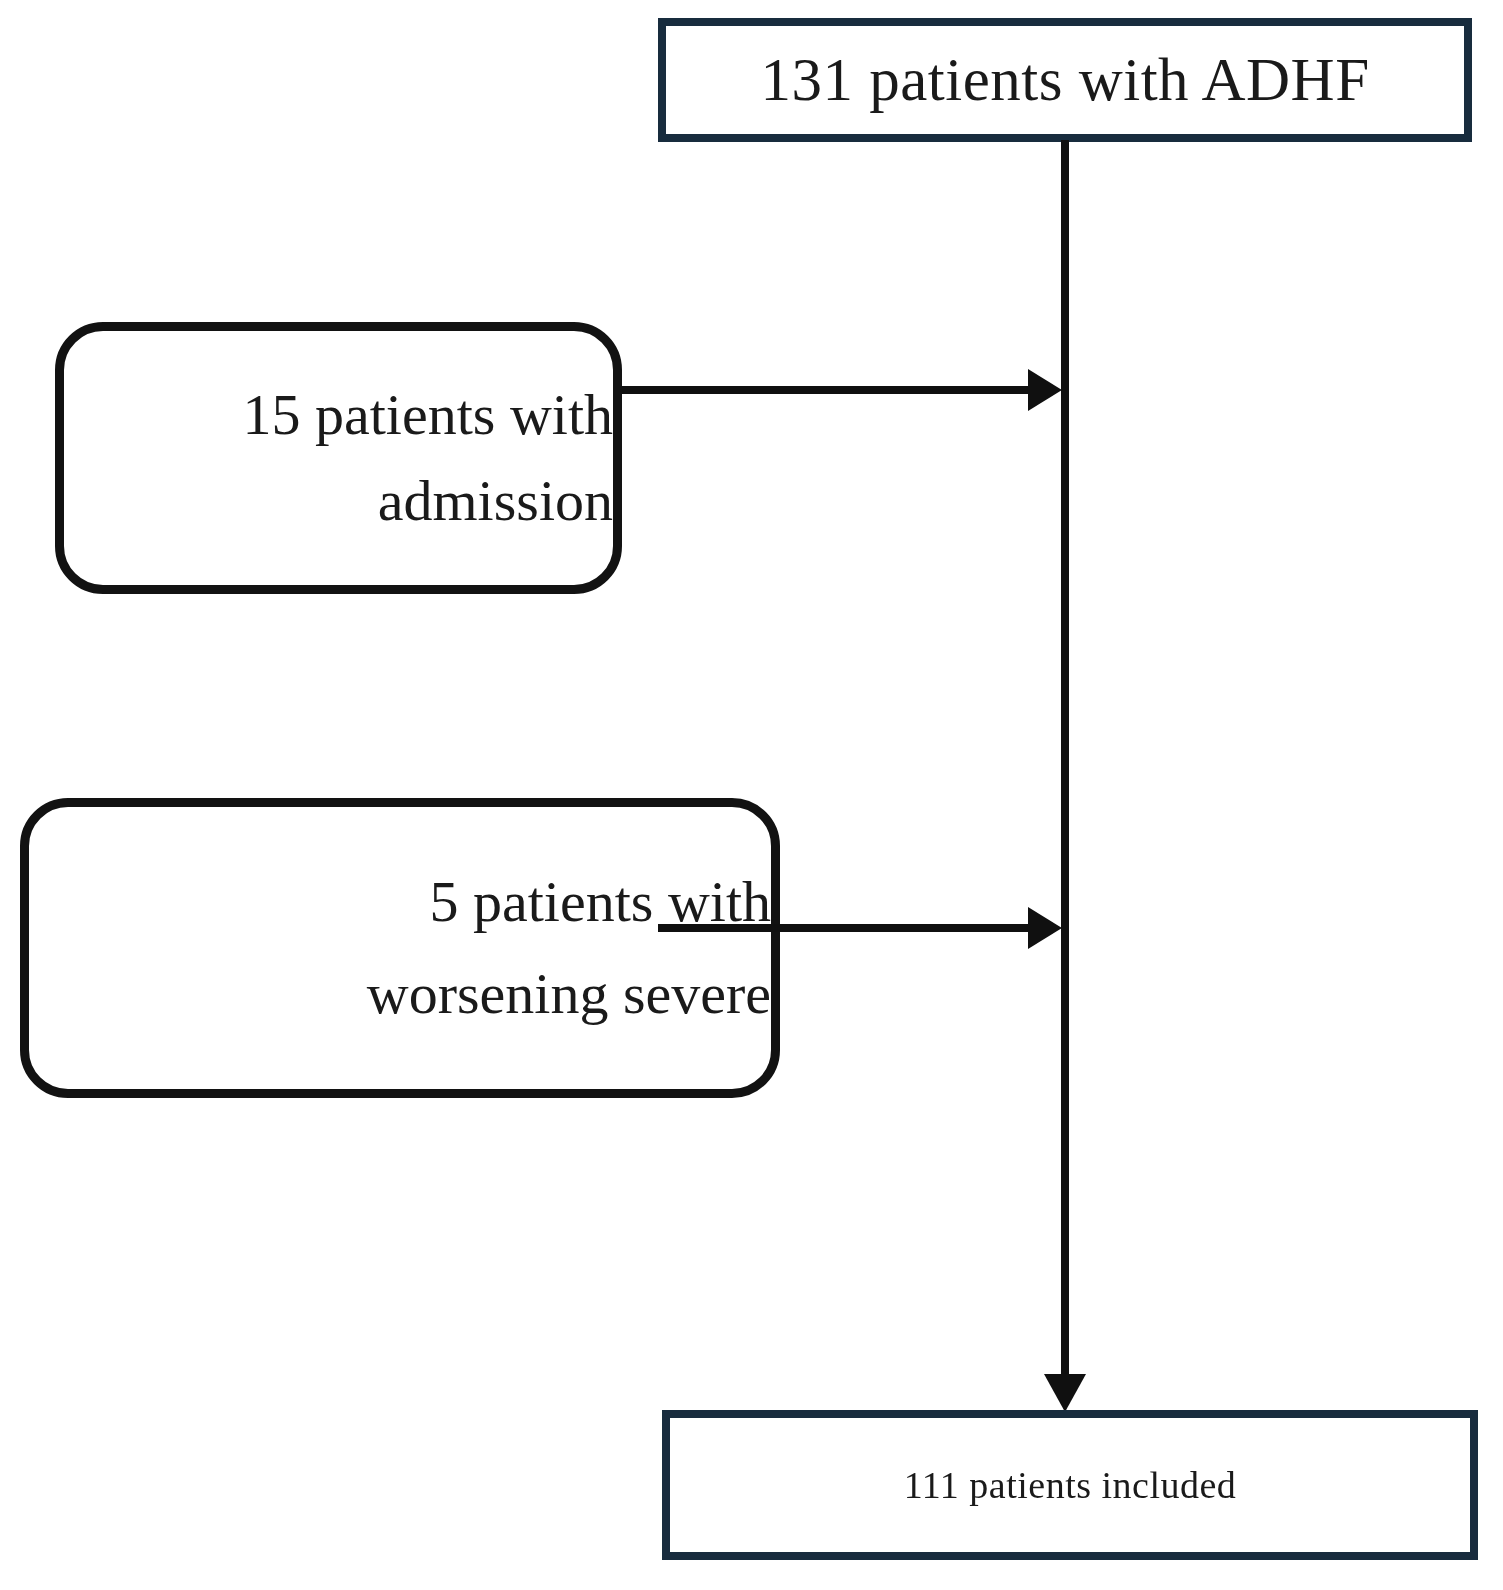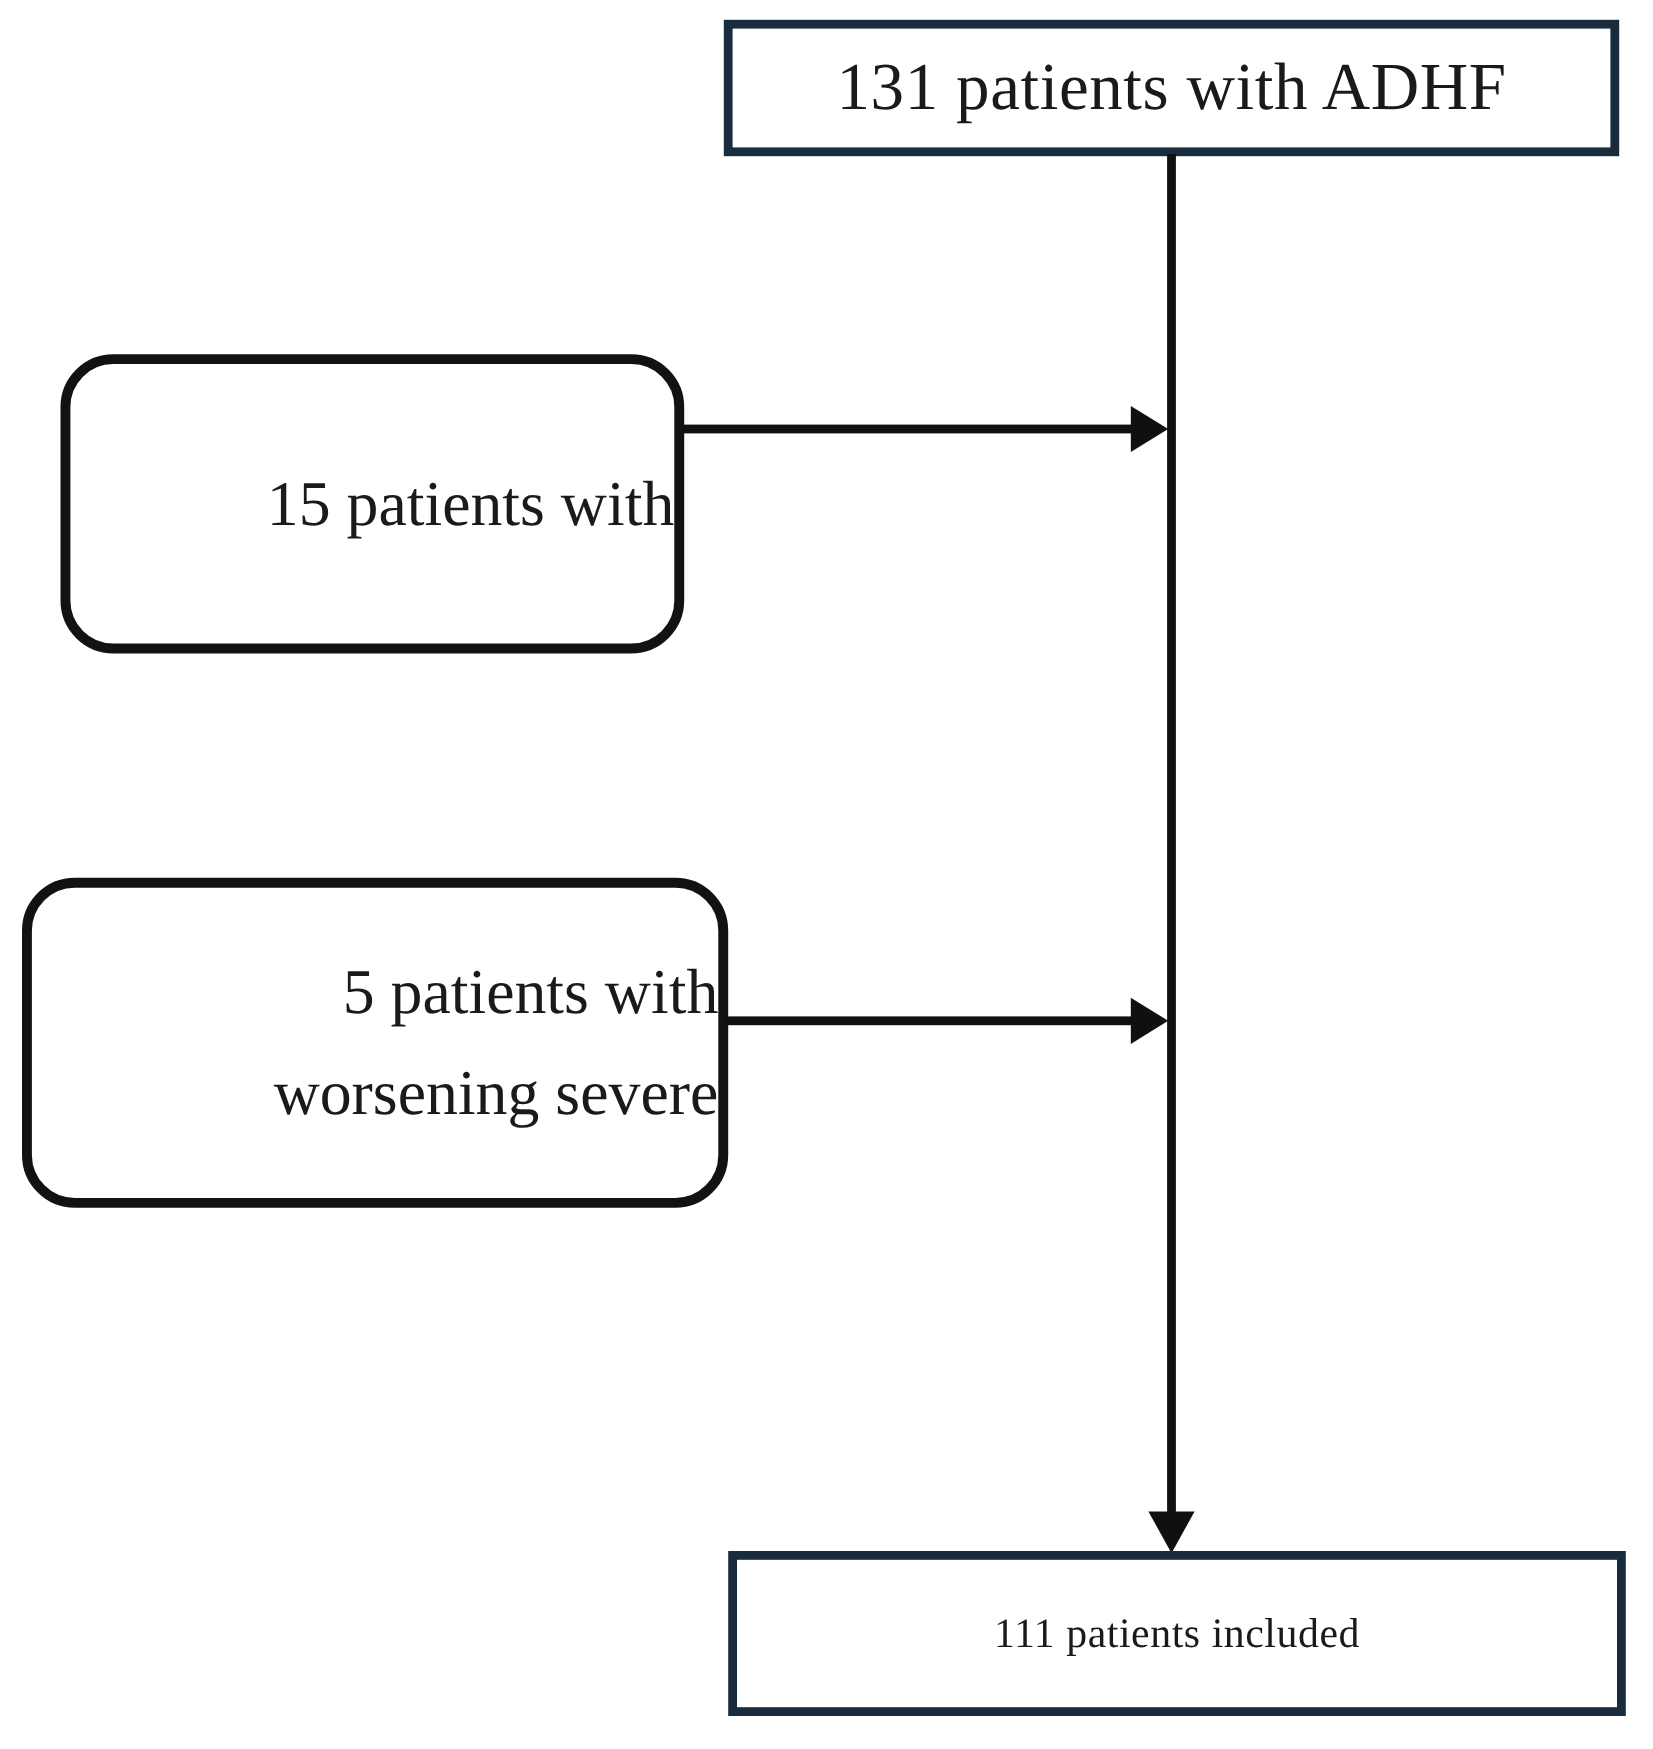--- a/index.html
+++ b/index.html
@@ -55,21 +55,21 @@
     align-items:flex-end;
     justify-content:center;
     text-align:center;
   }
   .round-node .node-line{
     font-size:58px;
     line-height:86px;
     white-space:nowrap;
   }
   #exclusion1-node{left:55px; top:322px; width:567px; height:272px;}
-  #exclusion2-node{left:20px; top:798px; width:642px; height:300px;}
+  #exclusion2-node{left:20px; top:798px; width:760px; height:300px;}
   #exclusion2-node .node-line{line-height:92px;}
 
   
   .line{
     position:absolute;
     background:var(--black-line);
   }
   #v-line{left:1061px; top:140px; width:8px; height:1238px;}
   #h-line-1{left:620px; top:386px; width:410px; height:8px;}
   #h-line-2{left:658px; top:924px; width:372px; height:8px;}
@@ -100,20 +100,21 @@
 
   <div class="rect-node" id="top-node">
     <span class="node-label">131 patients with ADHF</span>
   </div>
 
   <div class="line" id="v-line"></div>
   <div class="arrowhead down" id="arrowhead-3"></div>
 
   <div class="round-node" id="exclusion1-node">
     <span class="node-line">15 patients with</span>
+    <span class="node-line">admission</span>
   </div>
   <div class="line" id="h-line-1"></div>
   <div class="arrowhead right" id="arrowhead-1"></div>
 
   <div class="round-node" id="exclusion2-node">
     <span class="node-line">5 patients with</span>
     <span class="node-line">worsening severe</span>
   </div>
   <div class="line" id="h-line-2"></div>
   <div class="arrowhead right" id="arrowhead-2"></div>

